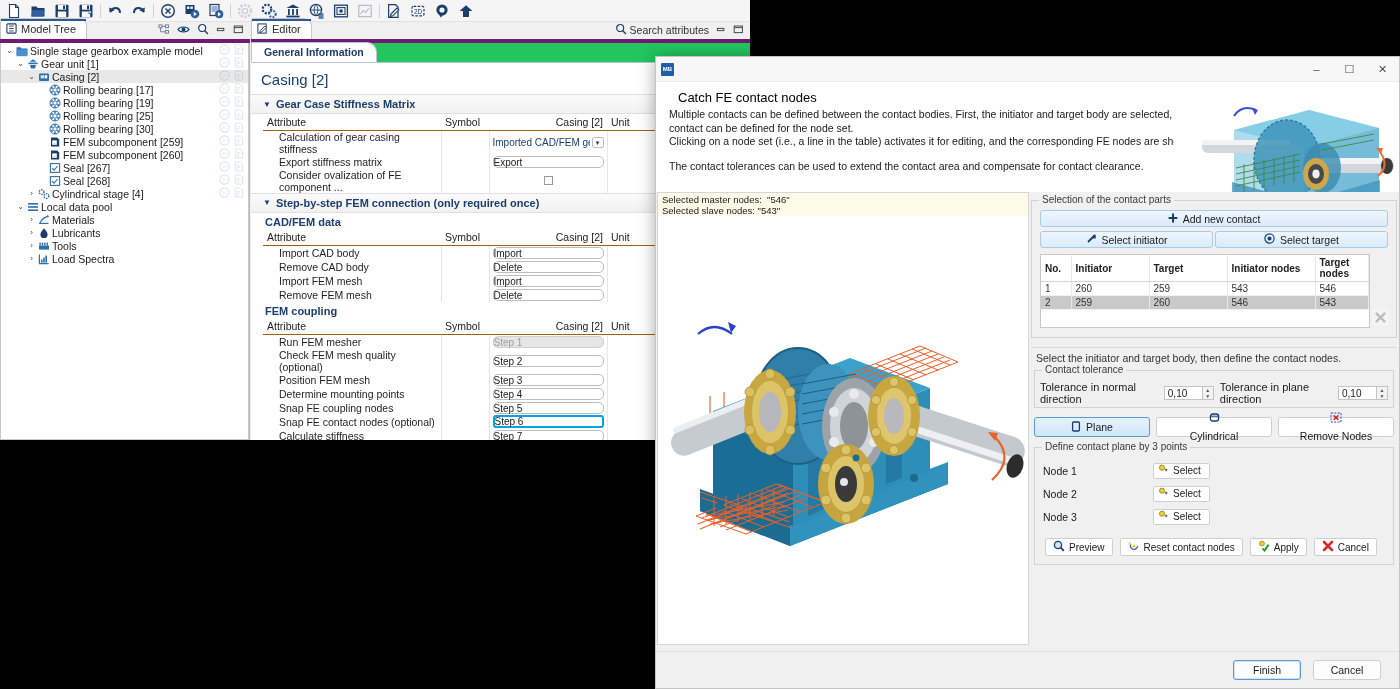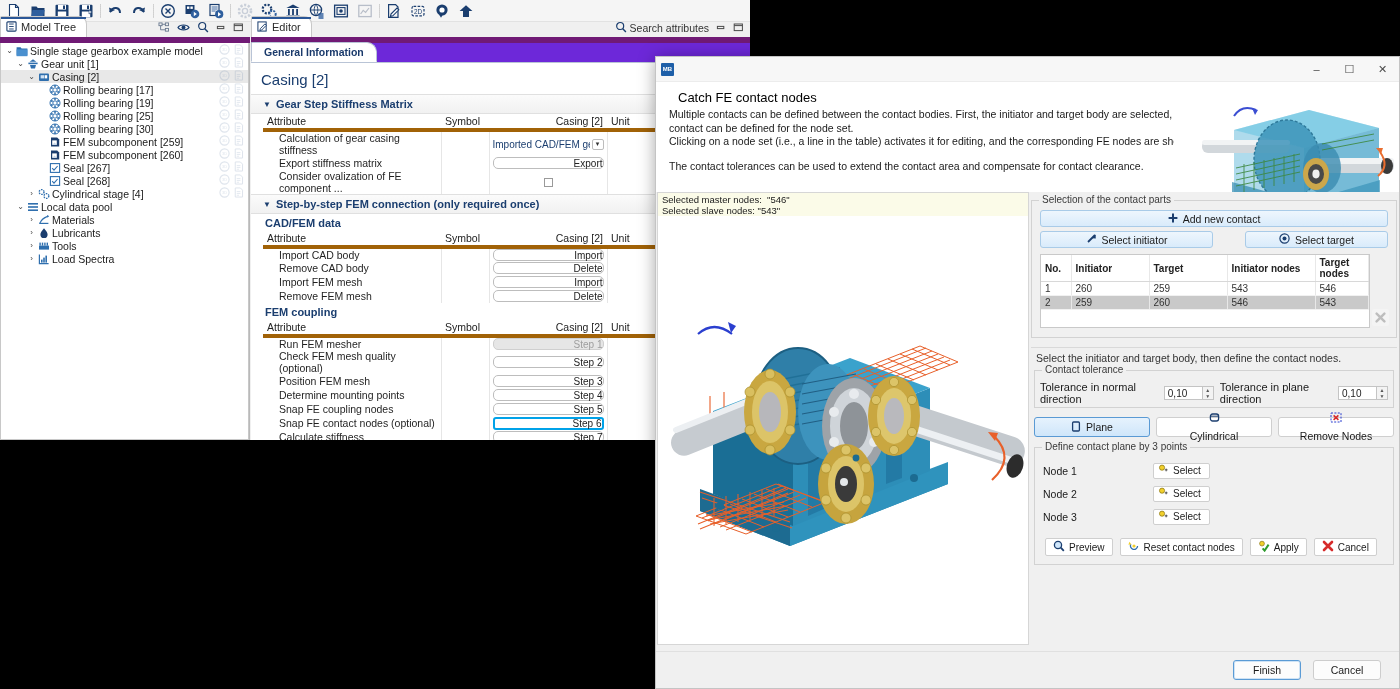--- a/index.html
+++ b/index.html
@@ -27,21 +27,21 @@
     width:24px; height:21px; display:flex; align-items:center; justify-content:center;
     cursor:default;
   }
   .tb-sep { width:5px; height:16px; display:flex; align-items:center; justify-content:center; }
   .tb-sep::after { content:""; width:1px; height:14px; background:#d4d4d4;
     background-image:repeating-linear-gradient(to bottom,#cfcfcf 0 1px,transparent 1px 2px); }
 
   
   .panel-tabbar {
     position:absolute; height:21px; background:#f0f0f0;
-    border-bottom:6px solid #701a75;
+    border-bottom:4px solid #701a75;
     display:flex; align-items:flex-end;
   }
   .panel-tab {
     height:21px; background:#fff; border:1px solid #c8c8c8; border-bottom:none;
     border-radius:2px 8px 0 0;
     display:flex; align-items:center; gap:4px; padding:0 10px 0 5px;
     font-size:11px; color:#2b2b2b; position:relative; z-index:2;
   }
   .panel-tab.with-accent::before {
     content:""; position:absolute; left:0; right:0; top:0; height:2px; background:#2b5797;
@@ -69,21 +69,21 @@
   .trail { position:absolute; right:4px; top:0; height:13px; display:flex; align-items:center; gap:4px; opacity:.22; }
 
   
   #editor-panel {
     position:absolute; left:251px; top:22px; width:499px; height:418px; background:#f6f6f6;
   }
   #editor-tabbar { left:0; top:0; width:499px; }
   #ed-search { display:flex; align-items:center; gap:3px; font-size:10.5px; color:#333; }
   #subtabbar {
     position:absolute; left:0; top:21px; width:499px; height:20px;
-    background:#6d28d9; border-bottom:1px solid #b9c4d6; display:flex; align-items:flex-end;text-align:right;
+    background:#22c55e; border-bottom:1px solid #b9c4d6; display:flex; align-items:flex-end;text-align:right;
   }
   .sub-tab {
     height:20px; padding:0 12px; background:#fff;
     border:1px solid #b9c4d6; border-bottom:1px solid #fff;
     border-radius:1px 10px 0 0;
     font-size:10.5px; font-weight:bold; color:#1a3a6b;
     display:flex; align-items:center;
   }
   #editor-content {
     position:absolute; left:0; top:41px; width:499px; height:377px;
@@ -96,30 +96,30 @@
     background:linear-gradient(#fbfbfb,#f1f1f1); border-top:1px solid #e0e0e0;
     border-bottom:1px solid #e0e0e0;
     font-size:11px; font-weight:bold; color:#1b3e6f;
   }
   .caret { color:#1b3e6f; font-size:8px; }
   .sub-head { font-size:11px; font-weight:bold; color:#1b3e6f; padding:3px 0 2px 14px; }
 
   table.attr { width:404px; margin-left:12px; border-collapse:collapse; table-layout:fixed; }
   table.attr th, table.attr td { font-size:10.5px; font-weight:normal; padding:0; height:14px; }
   table.attr thead th {
-    border-bottom:4px solid #a16207; color:#222; text-align:left; padding:1px 4px; height:16px;
+    border-bottom:1px solid #a16207; color:#222; text-align:left; padding:1px 4px; height:16px;
   }
   table.attr thead th.num { text-align:right; }
   .col-attr { width:178px; } .col-sym { width:48px; } .col-val { width:118px; } .col-unit { width:60px; }
   table.attr td { border-right:1px solid #e6e6e6; }
   table.attr td.lbl { padding-left:16px; color:#1f1f1f; }
   table.attr td.val { padding:0 3px; }
 
   .btn-cell {
-    display:block; width:100%; height:12px; line-height:11px; text-align:right;
+    display:block; width:100%; height:12px; line-height:11px; text-align:left;
     border:1px solid #bdbdbd; border-radius:5px; background:#fff; font-size:10px; color:#222;
   }
   .btn-cell.disabled { background:#e6e6e6; color:#9e9e9e; border-color:#cfcfcf; }
   .btn-cell.focus { border:2px solid #00a2e8; border-radius:3px; height:13px; line-height:9px; }
   .combo-cell { display:flex; align-items:center; height:13px; gap:2px; }
   .combo-txt { flex:1; font-size:10px; color:#1b3e6f; overflow:hidden; white-space:nowrap; }
   .combo-arrow { width:12px; height:11px; border:1px solid #bdbdbd; border-radius:2px; background:#fff;
       font-size:7px; display:flex; align-items:center; justify-content:center; color:#333; }
   .chk { width:9px; height:9px; border:1px solid #9a9a9a; background:#fff; display:block; margin:1px auto; }
 
@@ -798,21 +798,21 @@
         <span>General Information</span>
       </div>
     </div>
 
     <div id="editor-content">
       <div id="page-title">Casing [2]</div>
       <div id="attr-sections">
           <div>
             <div class="section-head">
               <span class="caret">▼</span>
-              <span>Gear Step Stiffness Matrix</span>
+              <span>Gear Case Stiffness Matrix</span>
             </div>
             <table class="attr">
               <colgroup>
                 <col class="col-attr">
                 <col class="col-sym">
                 <col class="col-val">
                 <col class="col-unit">
               </colgroup>
               <thead>
                 <tr>
@@ -1192,21 +1192,21 @@
         <div class="pbtn" style="position:absolute;left:8px;top:30px;width:173px;height:17px;">
           <span>
             <svg width="11" height="11" viewBox="0 0 11 11">
                 <path d="M2 9L9 2" stroke="#1b3e6f" stroke-width="1.8"></path>
                 <path d="M9.6 1.4l.2 4-4-.2z" fill="#1b3e6f"></path>
               </svg>
           </span>
           <span>Select initiator</span>
         </div>
 
-        <div class="pbtn" style="position:absolute;right:8px;top:30px;width:143px;height:17px;">
+        <div class="pbtn" style="position:absolute;right:8px;top:30px;width:173px;height:17px;">
           <span>
             <svg width="11" height="11" viewBox="0 0 11 11">
                 <circle cx="5.5" cy="5.5" r="4.6" fill="none" stroke="#1b3e6f" stroke-width="1.2"></circle>
                 <circle cx="5.5" cy="5.5" r="2" fill="#1b3e6f"></circle>
               </svg>
           </span>
           <span>Select target</span>
         </div>
 
         <div style="position:absolute;left:8px;top:53px;width:330px;height:74px;background:#fff;border:1px solid #c9c9c9;overflow:hidden;">

